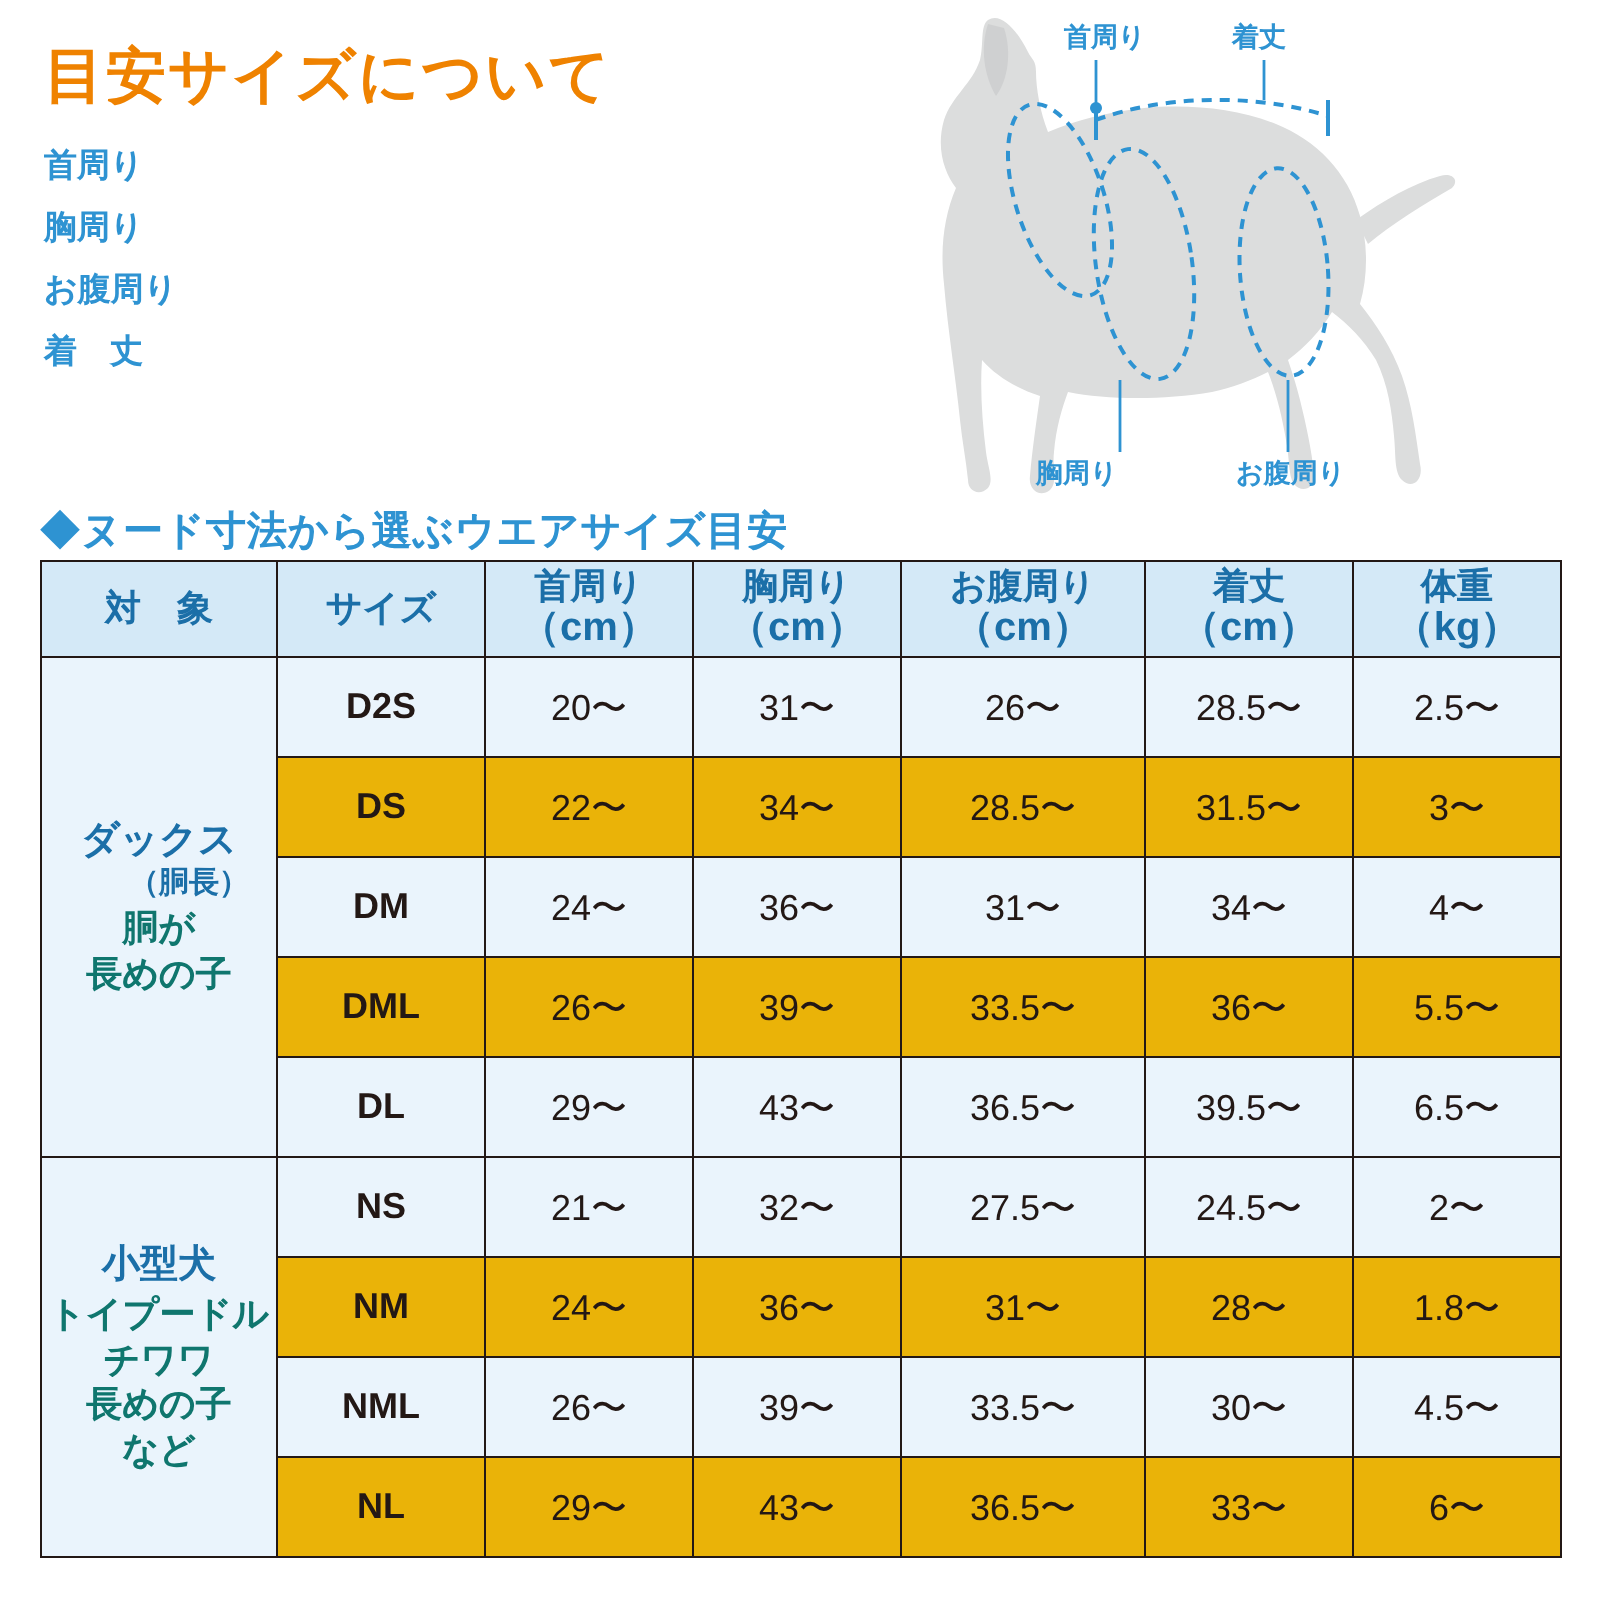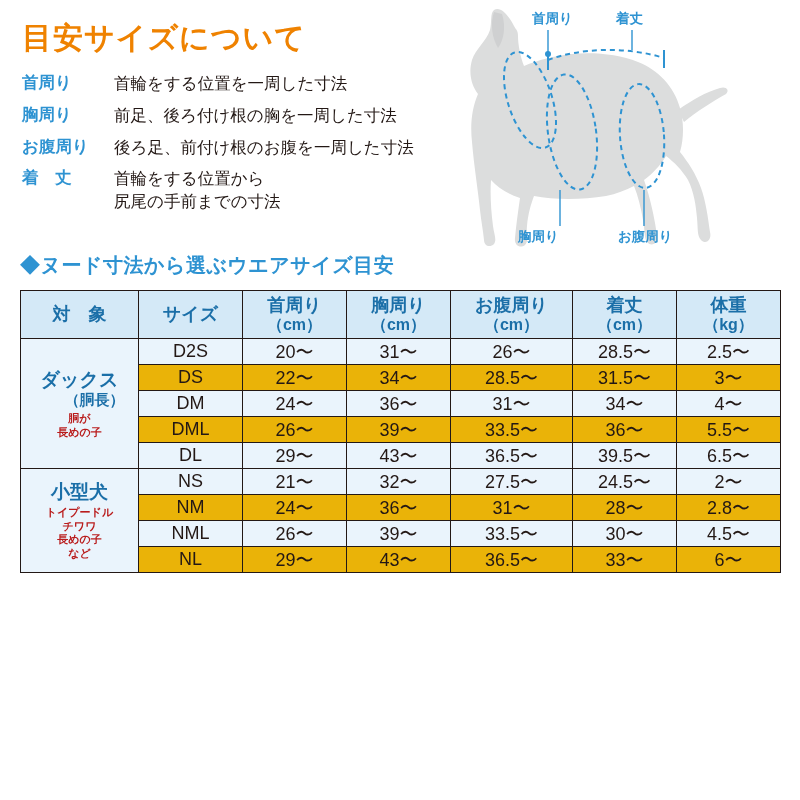--- a/index.html
+++ b/index.html
@@ -87,21 +87,21 @@
     font-weight: bold;
     color: #2e93d2;
     letter-spacing: 0.5px;
     text-align: center;
   }
 
   
   table.size-table {
     position: absolute;
     left: 20px;
-    top: 290px;
+    top: 280px;
     width: 760px;
     border-collapse: collapse;
     table-layout: fixed;
     border-radius: 18px;
   }
   table.size-table th,
   table.size-table td {
     border: 1px solid #231815;
     text-align: center;
     vertical-align: middle;
@@ -109,44 +109,44 @@
     padding: 0;
   }
   thead th {
     background: #d4e9f7;
     color: #1b6fa8;
     font-weight: bold;
     height: 48px;
     font-size: 17.5px;
     line-height: 1.15;
   }
-  thead th .unit { font-size: 16px; display: block; }
+  thead th .unit { font-size: 20px; display: block; }
   .col-target { width: 118px; }
   .col-size   { width: 104px; }
   .col-neck   { width: 104px; }
   .col-chest  { width: 104px; }
   .col-belly  { width: 122px; }
   .col-len    { width: 104px; }
   .col-weight { width: 104px; }
 
   td.group-cell {
     background: #eaf4fc;
     color: #1b6fa8;
     font-weight: bold;
     line-height: 1.25;
     padding: 2px 0;
   }
   td.group-cell .g-main { font-size: 19px; display: block; }
   td.group-cell .g-sub  { font-size: 15px; display: block; padding-left: 30px; }
-  td.group-cell .g-note { font-size: 11px; display: block; color: #b91c1c; font-weight: bold; line-height: 1.25; margin-top: 2px;}
+  td.group-cell .g-note { font-size: 18px; display: block; color: #0f766e; font-weight: bold; line-height: 1.25; margin-top: 2px;}
 
   td.size-cell {
-    font-weight: normal;
+    font-weight: bold;
     font-size: 20px;
-    height: 26px;
+    height: 50px;
   }
   td.val-cell {
     font-size: 18px;
   }
   tr.band td.val-cell, tr.band td.size-cell { background: #eaf4fc; }
   tr.plain td.val-cell, tr.plain td.size-cell { background: #eab308; }
 
   
   .notes {
     position: absolute;
@@ -166,39 +166,32 @@
 <body>
 
 <div class="page">
 
   <div class="main-title">目安サイズについて</div>
 
   <div class="defs">
 
     <div class="def-row">
       <div class="def-term">首周り</div>
-      <div class="def-desc">首輪をする位置を一周した寸法</div>
     </div>
 
     <div class="def-row">
       <div class="def-term">胸周り</div>
-      <div class="def-desc">前足、後ろ付け根の胸を一周した寸法</div>
     </div>
 
     <div class="def-row">
       <div class="def-term">お腹周り</div>
-      <div class="def-desc">後ろ足、前付け根のお腹を一周した寸法</div>
     </div>
 
     <div class="def-row">
       <div class="def-term">着　丈</div>
-      <div class="def-desc">
-        <div>首輪をする位置から</div>
-        <div>尻尾の手前までの寸法</div>
-      </div>
     </div>
 
   </div>
 
   <div class="dog-wrap">
     <svg width="380" height="256" viewBox="0 0 380 256">
 
       <g fill="#dcdddd">
         <path d="M94 22 C88 10 80 2 74 6 C70 9 72 18 70 26
                  C66 38 56 44 52 56 C48 70 52 82 58 90
@@ -367,21 +360,21 @@
         <td class="val-cell">27.5〜</td>
         <td class="val-cell">24.5〜</td>
         <td class="val-cell">2〜</td>
       </tr>
       <tr class="plain">
         <td class="size-cell">NM</td>
         <td class="val-cell">24〜</td>
         <td class="val-cell">36〜</td>
         <td class="val-cell">31〜</td>
         <td class="val-cell">28〜</td>
-        <td class="val-cell">2.8〜</td>
+        <td class="val-cell">1.8〜</td>
       </tr>
       <tr class="band">
         <td class="size-cell">NML</td>
         <td class="val-cell">26〜</td>
         <td class="val-cell">39〜</td>
         <td class="val-cell">33.5〜</td>
         <td class="val-cell">30〜</td>
         <td class="val-cell">4.5〜</td>
       </tr>
       <tr class="plain">

